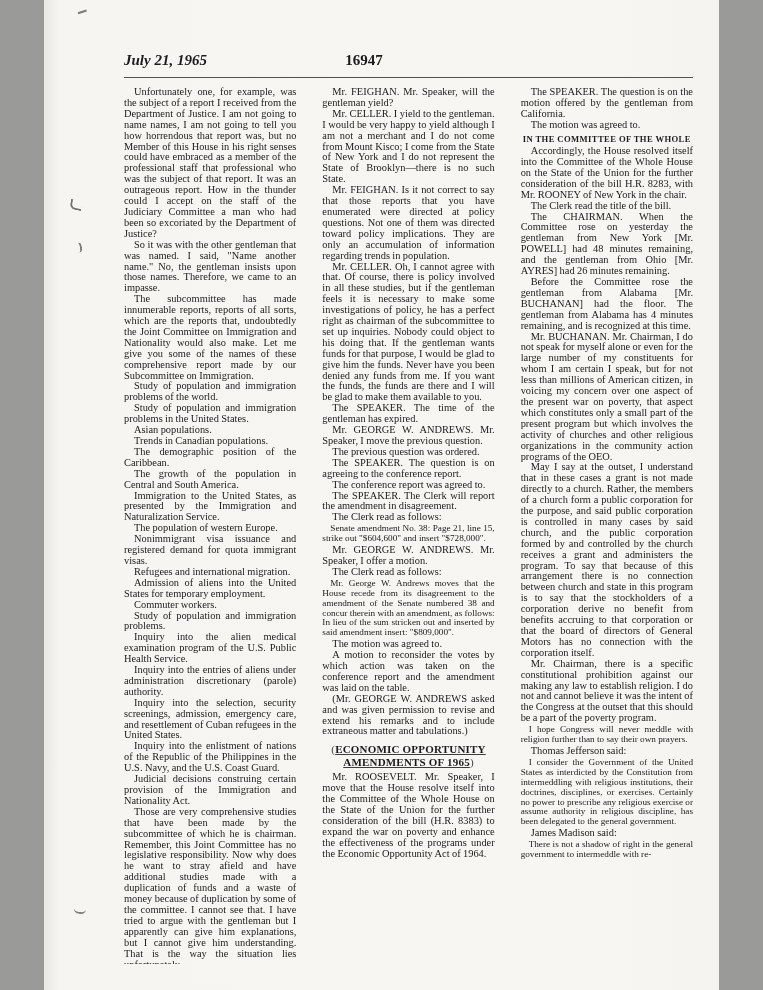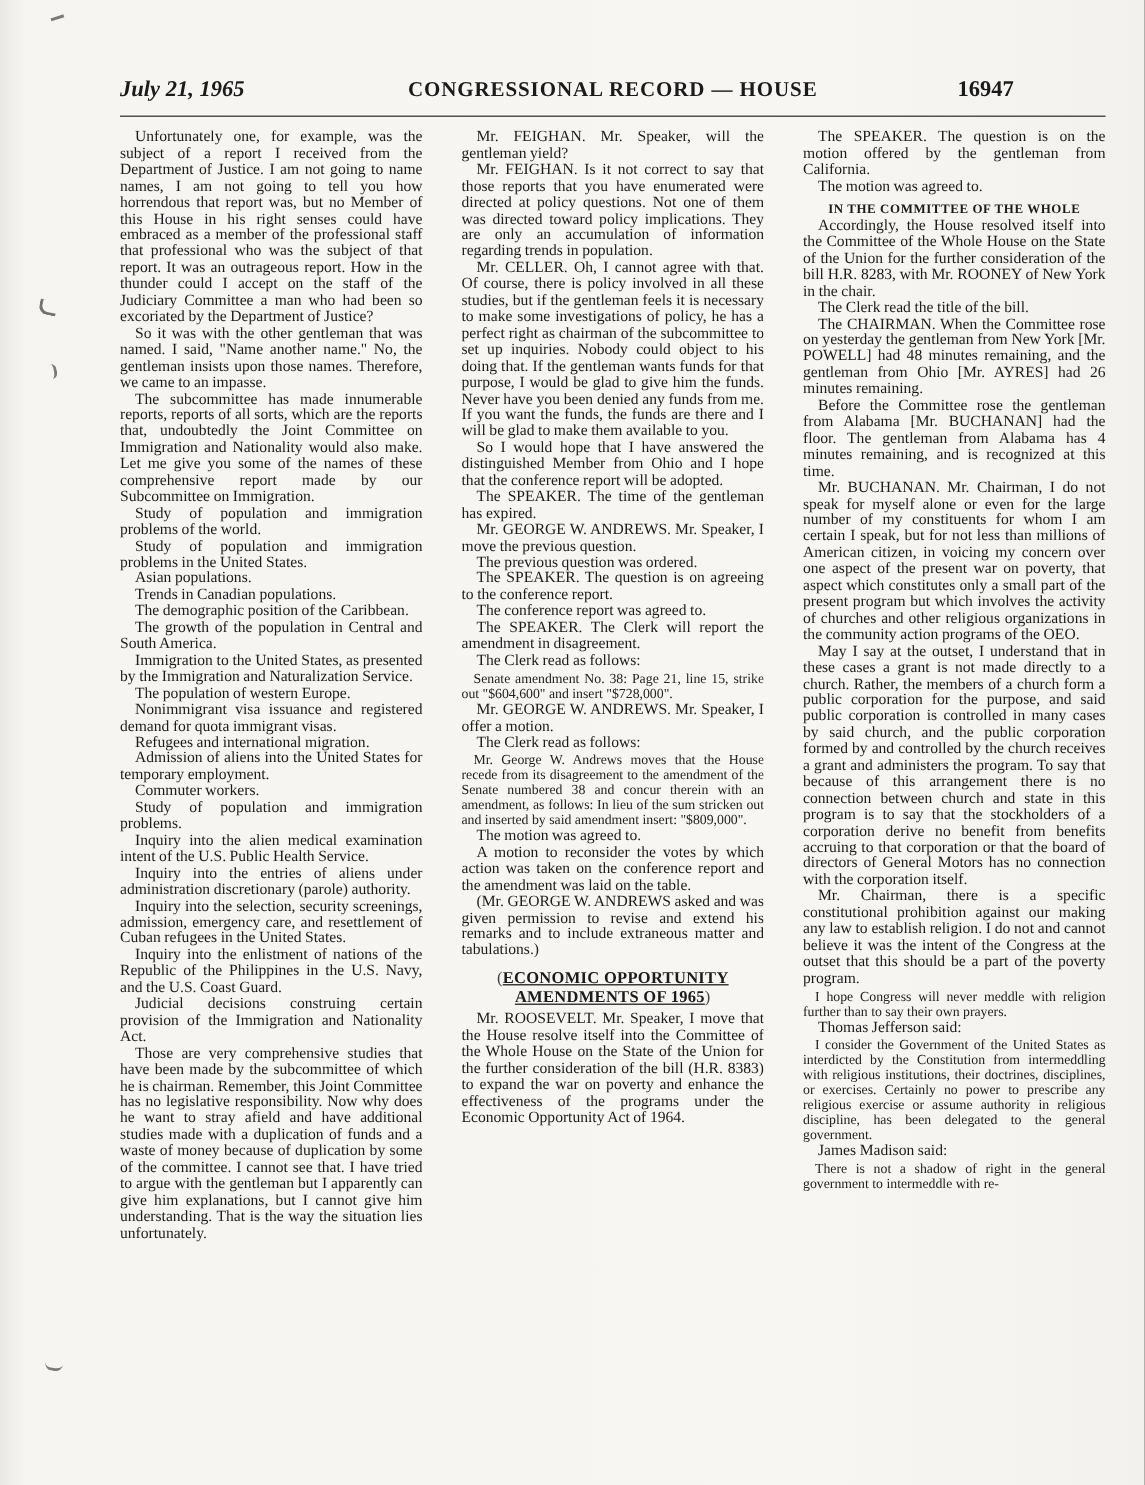--- a/index.html
+++ b/index.html
@@ -1,17 +1,17 @@
 <!DOCTYPE html>
 <html><head>
 <meta charset="utf-8">
 <style>
   html,body { margin:0; padding:0; background:#9a9a98; }
   .page {
-    position:relative; width:763px; height:990px; margin:0 auto;
+    position:relative; width:675px; height:990px; margin:0 auto;
     background:linear-gradient(90deg,#e9e8e4 0,#f6f5f1 16px,#f7f6f2 560px,#f2f1ed 763px);
     overflow:hidden;
     font-family:"Liberation Serif","DejaVu Serif",serif;
     color:#1b1b1b;
     -webkit-font-smoothing:antialiased;
   }
   .header { position:absolute; left:80px; right:26px; top:52px; display:flex; align-items:baseline; }
   .date   { width:160px; font-style:italic; font-weight:bold; font-size:15px; }
   .title  { flex:1; text-align:center; font-weight:bold; font-size:14px; letter-spacing:.6px; }
   .pageno { width:160px; text-align:center; font-weight:bold; font-size:15px; }
@@ -48,21 +48,20 @@
 <body>
 
 <div class="page">
   <div class="pencil pm0"></div>
   <div class="pencil pm1"></div>
   <div class="pencil pm2"></div>
   <div class="pencil pm3"></div>
 
   <div class="header">
     <span class="date">July 21, 1965</span>
-    <span class="title">CONGRESSIONAL RECORD — HOUSE</span>
     <span class="pageno">16947</span>
   </div>
   <div class="rule"></div>
 
   <div class="columns" id="columns">
       <div class="col">
         <p class="body">Unfortunately one, for example, was the subject of a report I received from the Department of Justice. I am not going to name names, I am not going to tell you how horrendous that report was, but no Member of this House in his right senses could have embraced as a member of the professional staff that professional who was the subject of that report. It was an outrageous report. How in the thunder could I accept on the staff of the Judiciary Committee a man who had been so excoriated by the Department of Justice?</p>
         <p class="body">So it was with the other gentleman that was named. I said, "Name another name." No, the gentleman insists upon those names. Therefore, we came to an impasse.</p>
         <p class="body">The subcommittee has made innumerable reports, reports of all sorts, which are the reports that, undoubtedly the Joint Committee on Immigration and Nationality would also make. Let me give you some of the names of these comprehensive report made by our Subcommittee on Immigration.</p>
         <p class="list-item">Study of population and immigration problems of the world.</p>
@@ -71,32 +70,32 @@
         <p class="list-item">Trends in Canadian populations.</p>
         <p class="list-item">The demographic position of the Caribbean.</p>
         <p class="list-item">The growth of the population in Central and South America.</p>
         <p class="list-item">Immigration to the United States, as presented by the Immigration and Naturalization Service.</p>
         <p class="list-item">The population of western Europe.</p>
         <p class="list-item">Nonimmigrant visa issuance and registered demand for quota immigrant visas.</p>
         <p class="list-item">Refugees and international migration.</p>
         <p class="list-item">Admission of aliens into the United States for temporary employment.</p>
         <p class="list-item">Commuter workers.</p>
         <p class="list-item">Study of population and immigration problems.</p>
-        <p class="list-item">Inquiry into the alien medical examination intent of the U.S. Public Health Service.</p>
+        <p class="list-item">Inquiry into the alien medical examination program of the U.S. Public Health Service.</p>
         <p class="list-item">Inquiry into the entries of aliens under administration discretionary (parole) authority.</p>
         <p class="list-item">Inquiry into the selection, security screenings, admission, emergency care, and resettlement of Cuban refugees in the United States.</p>
         <p class="list-item">Inquiry into the enlistment of nations of the Republic of the Philippines in the U.S. Navy, and the U.S. Coast Guard.</p>
         <p class="list-item">Judicial decisions construing certain provision of the Immigration and Nationality Act.</p>
         <p class="body">Those are very comprehensive studies that have been made by the subcommittee of which he is chairman. Remember, this Joint Committee has no legislative responsibility. Now why does he want to stray afield and have additional studies made with a duplication of funds and a waste of money because of duplication by some of the committee. I cannot see that. I have tried to argue with the gentleman but I apparently can give him explanations, but I cannot give him understanding. That is the way the situation lies unfortunately.</p>
       </div>
       <div class="col">
         <p class="body">Mr. FEIGHAN. Mr. Speaker, will the gentleman yield?</p>
+        <p class="body">Mr. CELLER. I yield to the gentleman. I would be very happy to yield although I am not a merchant and I do not come from Mount Kisco; I come from the State of New York and I do not represent the State of Brooklyn—there is no such State.</p>
         <p class="body">Mr. FEIGHAN. Is it not correct to say that those reports that you have enumerated were directed at policy questions. Not one of them was directed toward policy implications. They are only an accumulation of information regarding trends in population.</p>
         <p class="body">Mr. CELLER. Oh, I cannot agree with that. Of course, there is policy involved in all these studies, but if the gentleman feels it is necessary to make some investigations of policy, he has a perfect right as chairman of the subcommittee to set up inquiries. Nobody could object to his doing that. If the gentleman wants funds for that purpose, I would be glad to give him the funds. Never have you been denied any funds from me. If you want the funds, the funds are there and I will be glad to make them available to you.</p>
-        <p class="body">So I would hope that I have answered the distinguished Member from Ohio and I hope that the conference report will be adopted.</p>
         <p class="body">The SPEAKER. The time of the gentleman has expired.</p>
         <p class="body">Mr. GEORGE W. ANDREWS. Mr. Speaker, I move the previous question.</p>
         <p class="body">The previous question was ordered.</p>
         <p class="body">The SPEAKER. The question is on agreeing to the conference report.</p>
         <p class="body">The conference report was agreed to.</p>
         <p class="body">The SPEAKER. The Clerk will report the amendment in disagreement.</p>
         <p class="body">The Clerk read as follows:</p>
         <p class="quote">Senate amendment No. 38: Page 21, line 15, strike out "$604,600" and insert "$728,000".</p>
         <p class="body">Mr. GEORGE W. ANDREWS. Mr. Speaker, I offer a motion.</p>
         <p class="body">The Clerk read as follows:</p>

